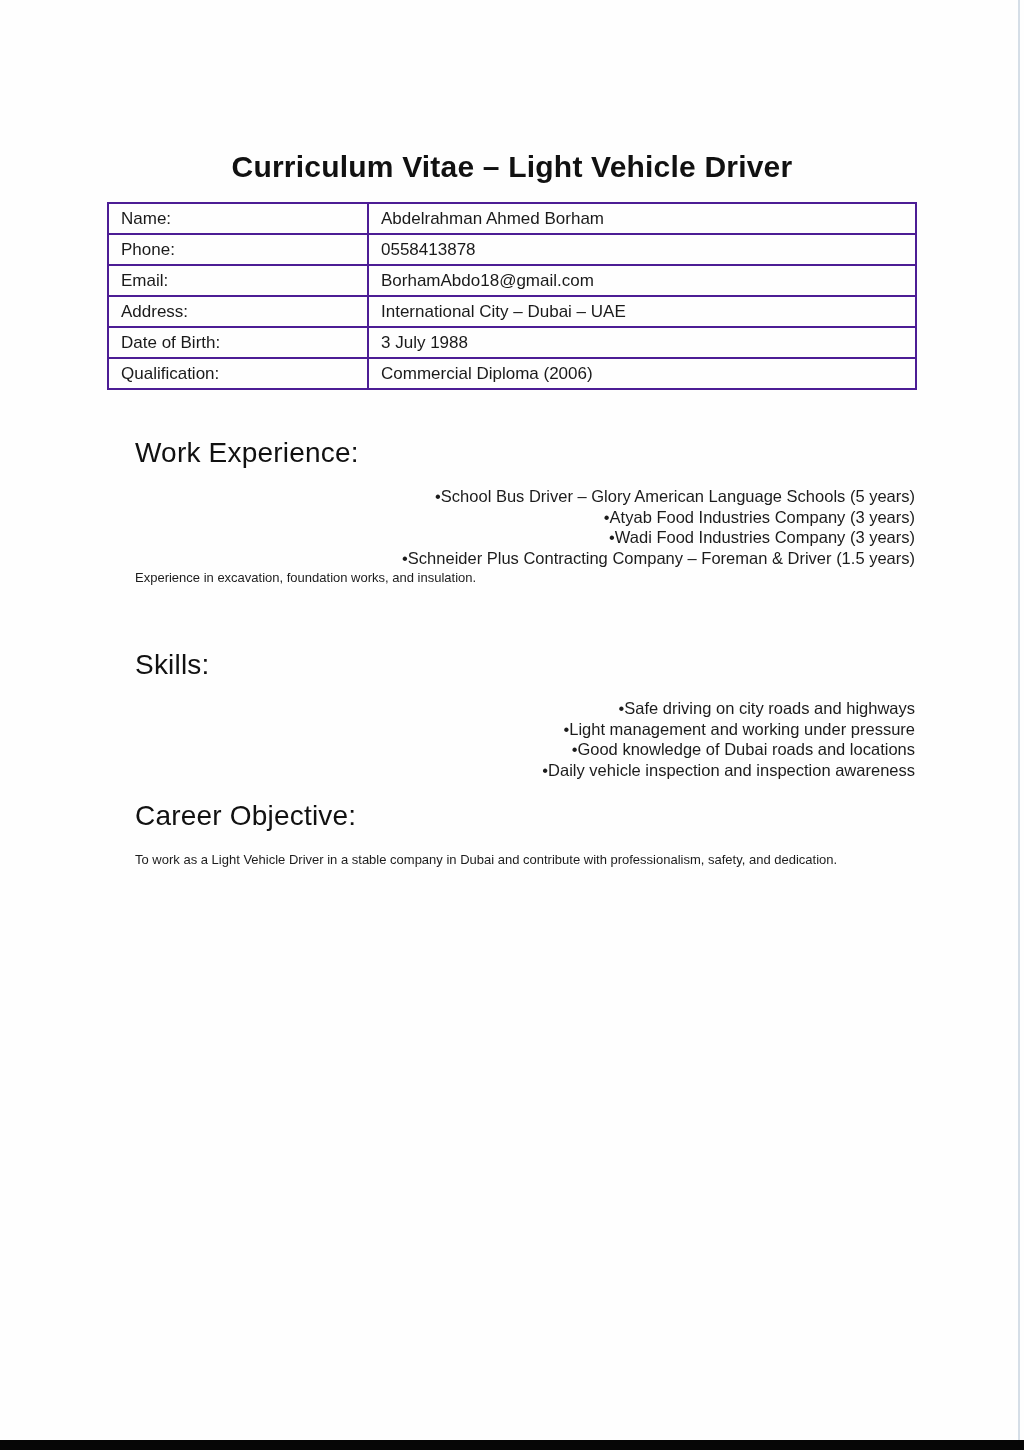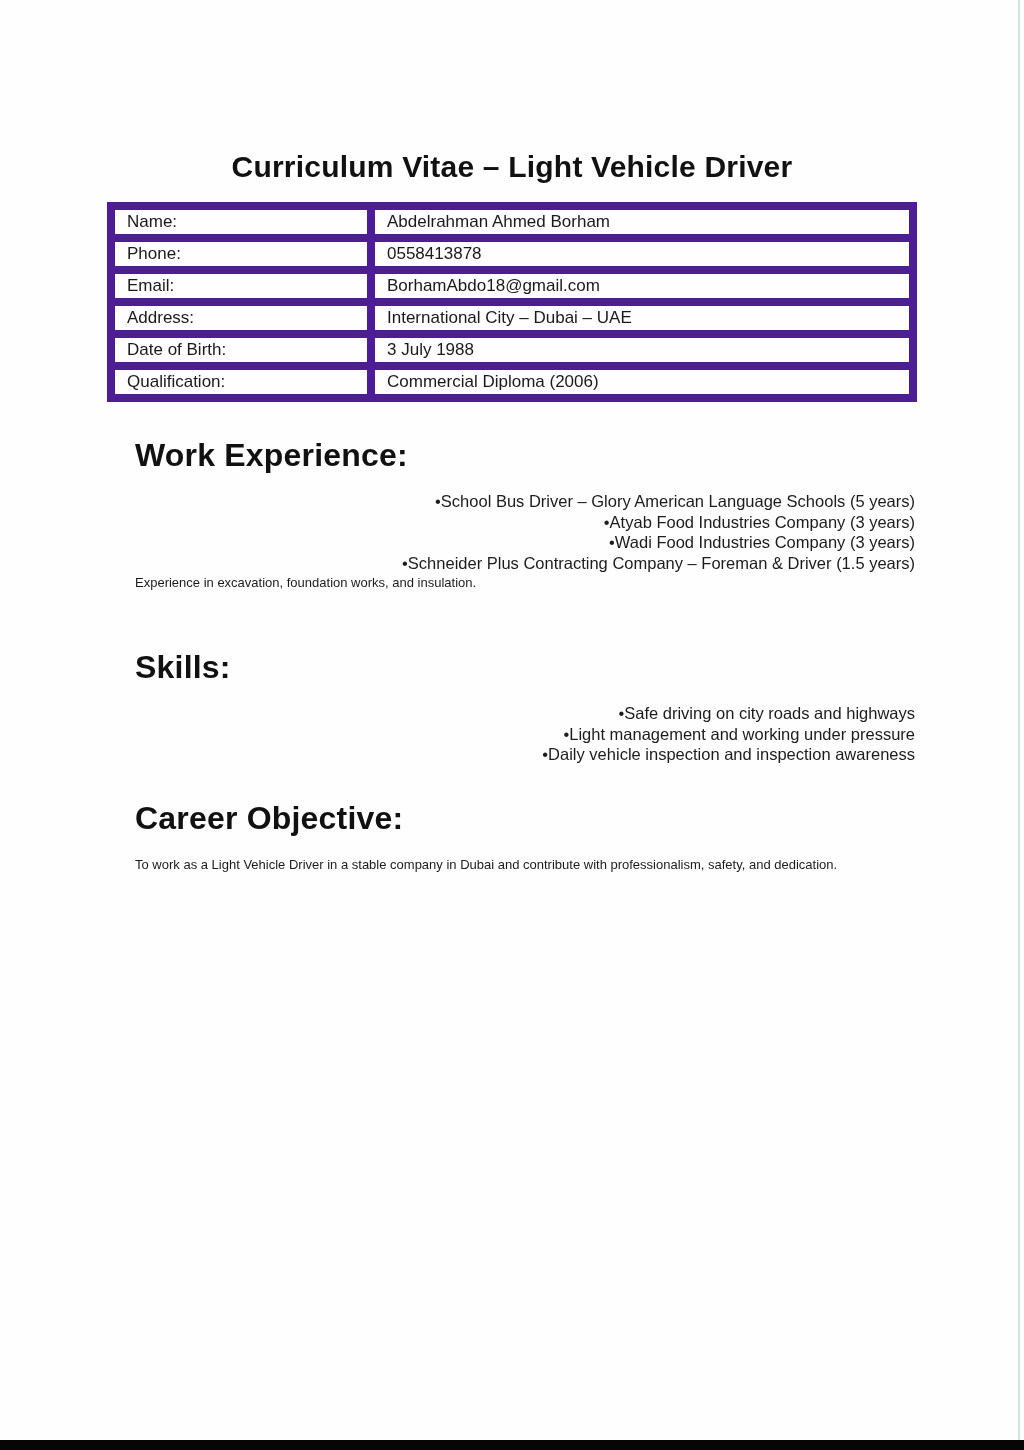--- a/index.html
+++ b/index.html
@@ -39,39 +39,39 @@
   }
 
   table.info-table {
     position: absolute;
     top: 202px; left: 107px;
     width: 810px;
     border-collapse: collapse;
     table-layout: fixed;
   }
   table.info-table td {
-    border: 8px solid #4c1d95;
+    border: 2px solid #4c1d95;
     height: 31px;
     font-size: 17px;
     padding: 2px 4px 2px 12px;
     vertical-align: middle;
     color: #1a1a1a;
     white-space: nowrap;
     overflow: hidden;
   }
   table.info-table td.label-cell { width: 260px; }
 
   .section { position: absolute; left: 135px; width: 780px; }
   .section-work   { top: 437px; }
   .section-skills { top: 649px; }
   .section-career { top: 800px; }
 
   .section-heading {
-    font-size: 32px;
-    font-weight: bold;
+    font-size: 28px;
+    font-weight: normal;
     color: #111;
     margin-bottom: 17px;
     letter-spacing: .2px;
   }
 
   ul.bullet-list { list-style: none; text-align: right; }
   ul.bullet-list li {
     font-size: 16.5px;
     line-height: 20.5px;
     color: #1c1c1c;
@@ -133,20 +133,21 @@
     <li>Schneider Plus Contracting Company – Foreman &amp; Driver (1.5 years)</li>
   </ul>
   <div class="section-note">Experience in excavation, foundation works, and insulation.</div>
 </section>
 
 <section class="section section-skills">
   <h2 class="section-heading">Skills:</h2>
   <ul class="bullet-list">
     <li>Safe driving on city roads and highways</li>
     <li>Light management and working under pressure</li>
+    <li>Good knowledge of Dubai roads and locations</li>
     <li>Daily vehicle inspection and inspection awareness</li>
   </ul>
 </section>
 
 <section class="section section-career">
   <h2 class="section-heading">Career Objective:</h2>
   <p class="section-paragraph">To work as a Light Vehicle Driver in a stable company in Dubai and contribute with professionalism, safety, and dedication.</p>
 </section>
 
 <div class="scan-right-line"></div>

